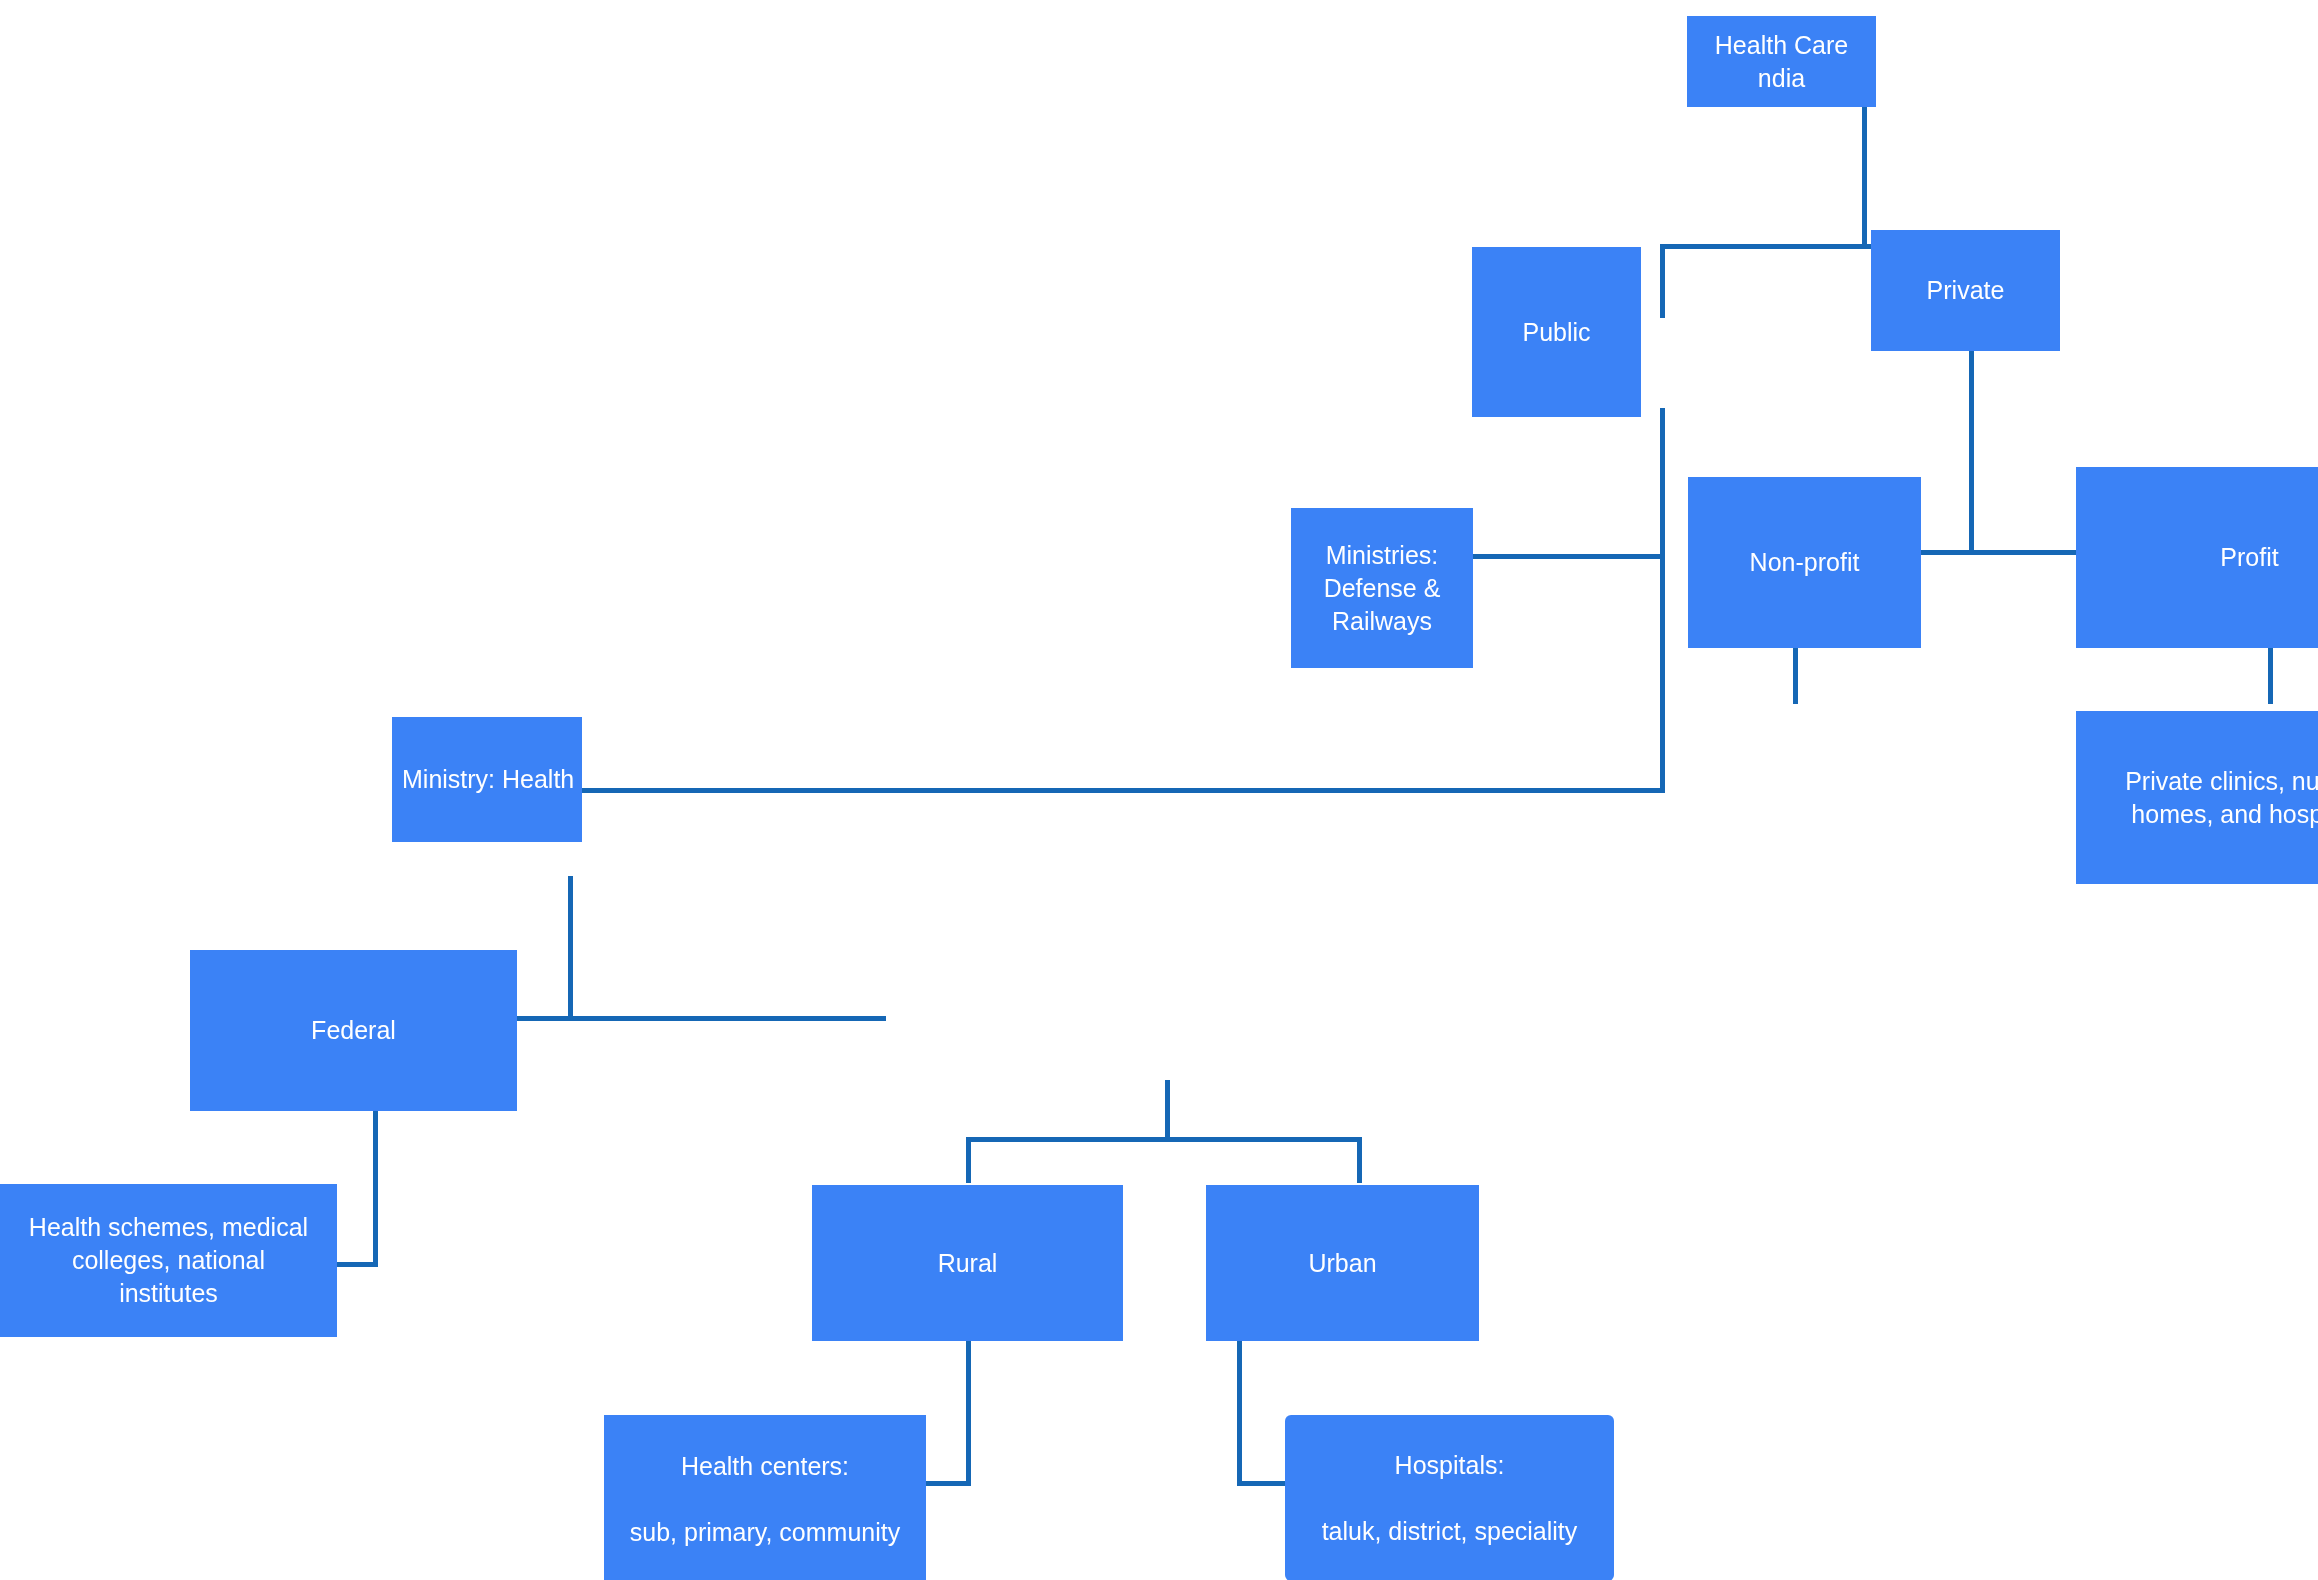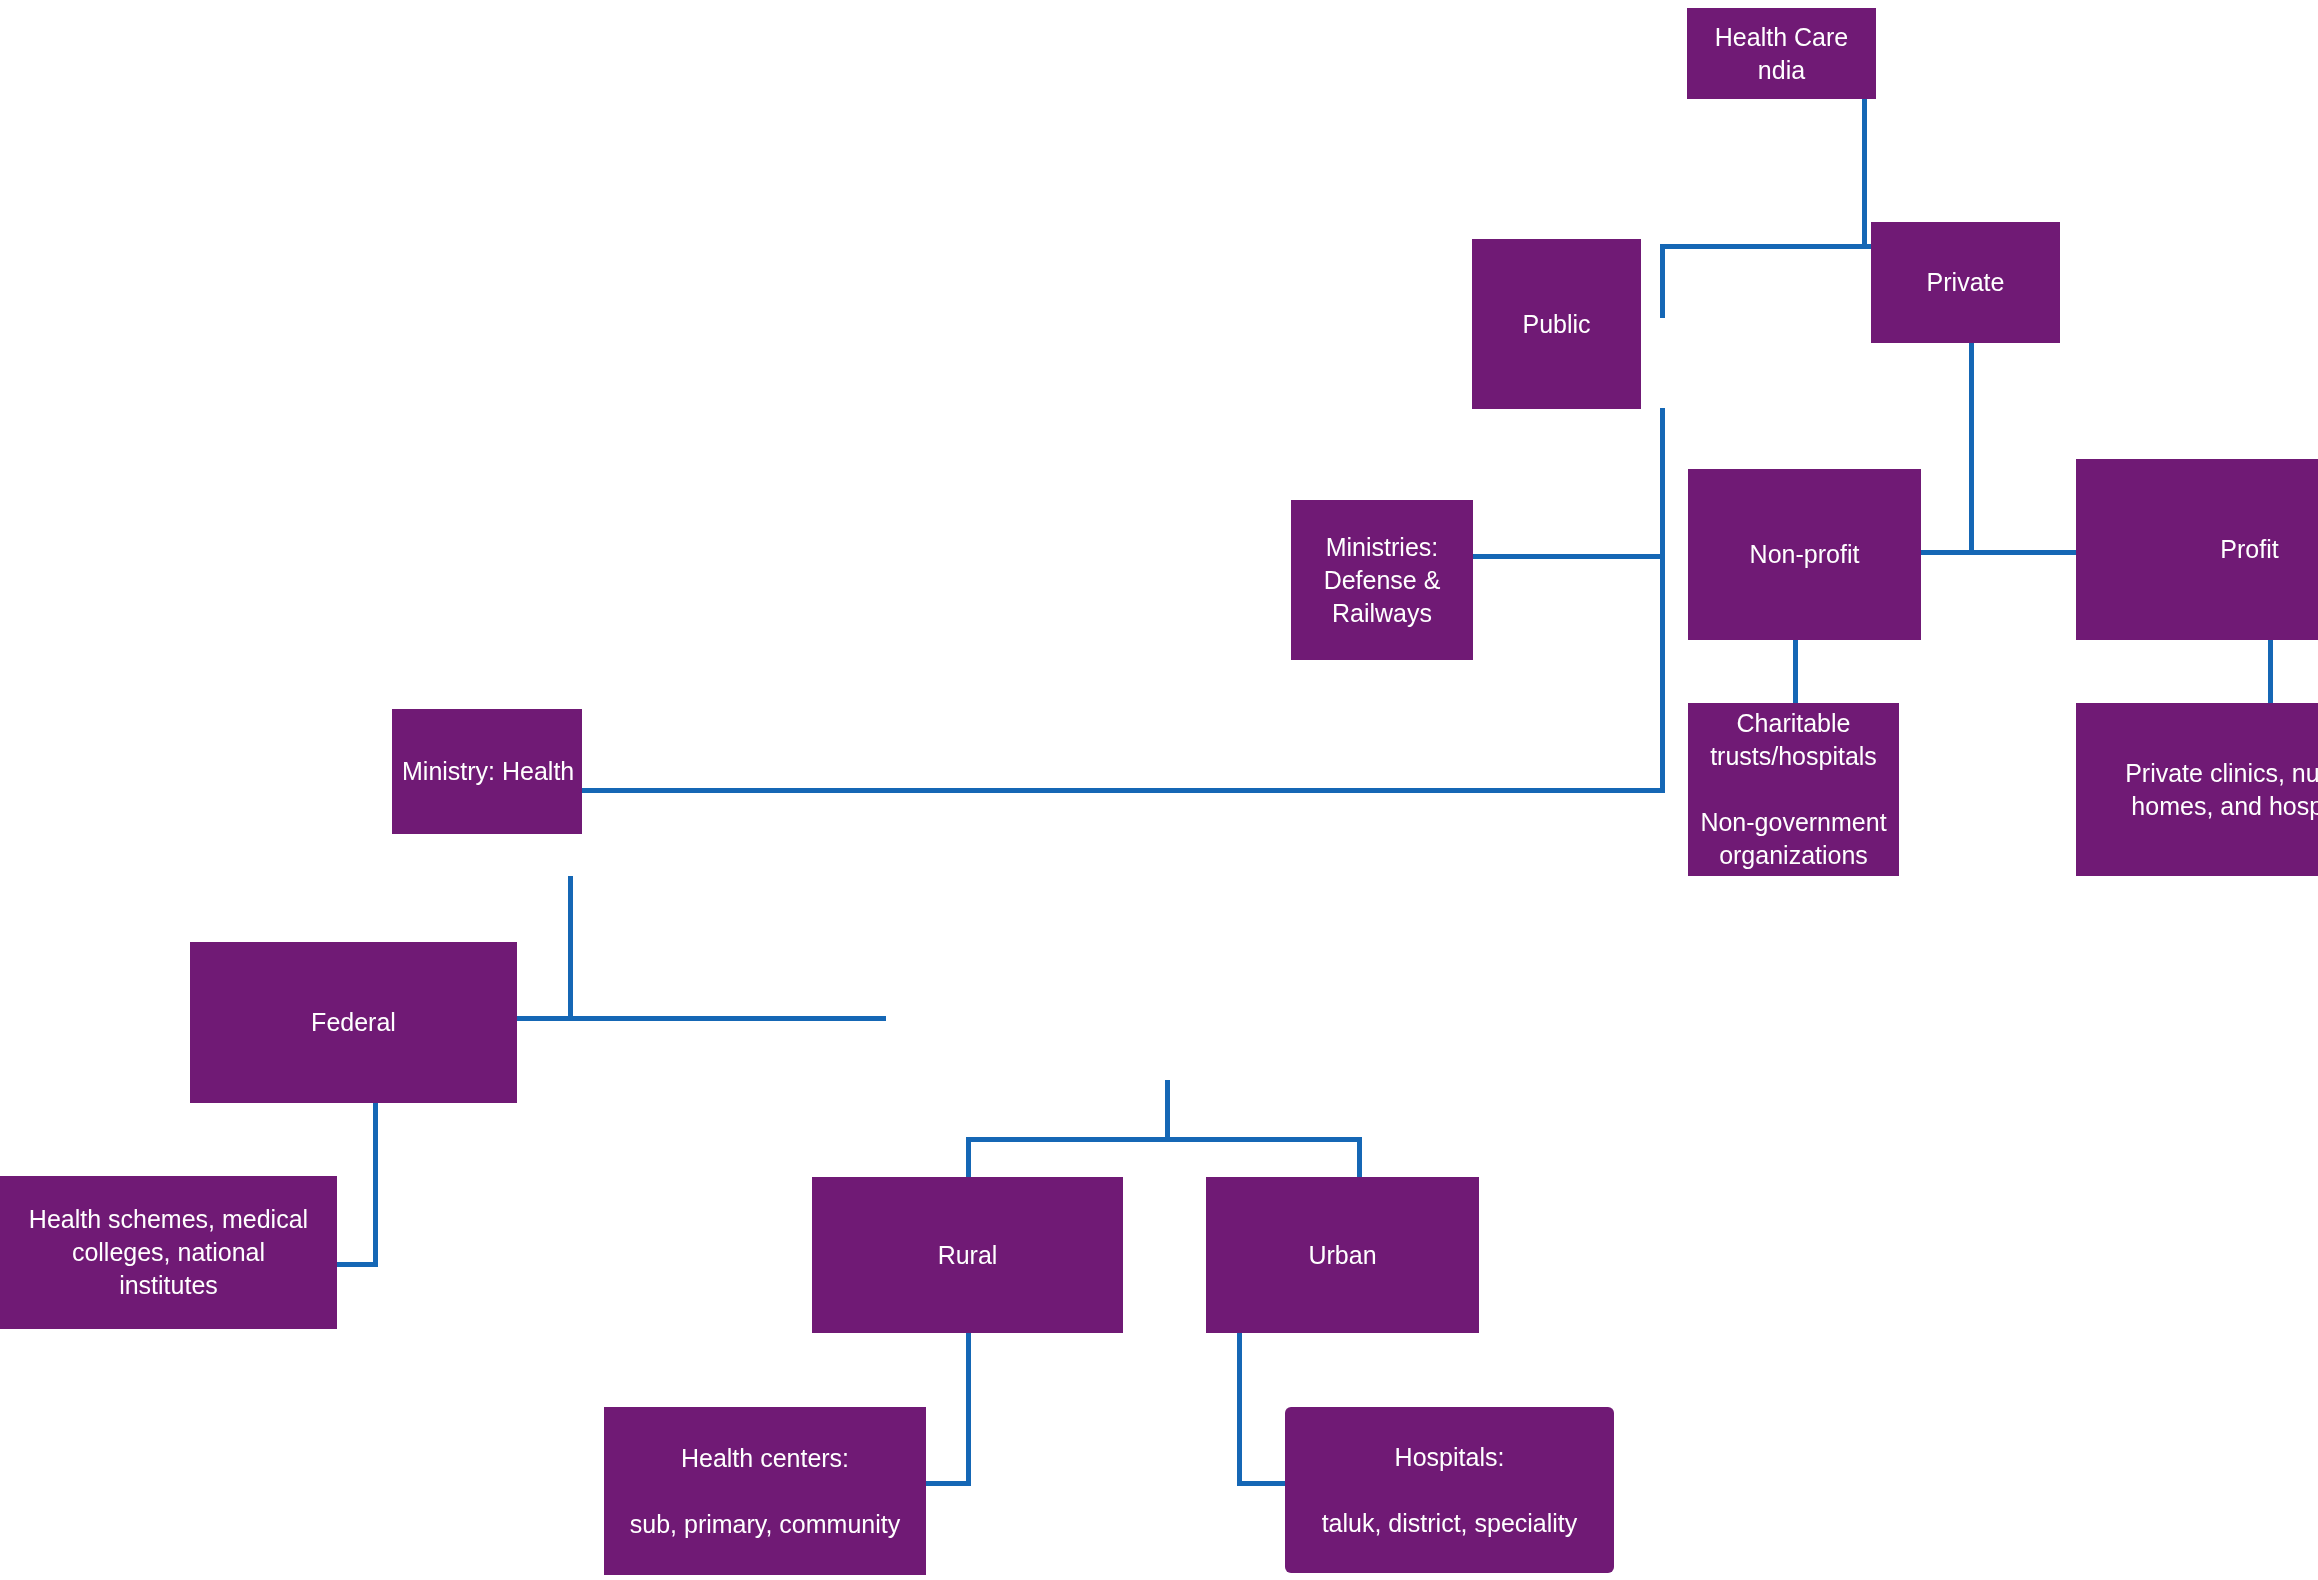--- a/index.html
+++ b/index.html
@@ -6,32 +6,33 @@
   #stage{
     position:relative;
     width:2429px;
     height:1580px;
     background:#ffffff;
     font-family:"Liberation Sans", sans-serif;
     overflow:hidden;
   }
   .node{
     position:absolute;
-    background:#701a75;
+    background:#3b82f6;
     color:#ffffff;
     display:flex;
     align-items:center;
     justify-content:center;
     text-align:center;
     box-sizing:border-box;
     font-size:25px;
     line-height:1.32;
     padding:4.6px 7.4px;
     white-space:pre-line;
     z-index:2;
+    margin-top:8px;
   }
   .node.left-align{justify-content:flex-start;text-align:left;}
   .conn{position:absolute;background:#1567B5;z-index:1;}
   .h{height:5.1px;}
   .v{width:5.1px;}
 </style>
 </head>
 <body>
 
 <div id="stage">
@@ -75,25 +76,20 @@
 
   <div class="node" style="left:1871px; top:222px; width:189px; height:121px;">Private</div>
 
   <div class="node" style="left:1291px; top:500px; width:182px; height:160px;">Ministries: Defense &amp;
 Railways</div>
 
   <div class="node" style="left:1688px; top:469px; width:233px; height:171px;">Non-profit</div>
 
   <div class="node" style="left:2076px; top:459px; width:347px; height:181px;">Profit</div>
 
-  <div class="node" style="left:1688px; top:703px; width:211px; height:173px;">Charitable
-trusts/hospitals
-
-Non-government
-organizations</div>
 
   <div class="node" style="left:2076px; top:703px; width:347px; height:173px;">Private clinics, nursing
 homes, and hospitals</div>
 
   <div class="node left-align" style="left:392px; top:709px; width:190px; height:125px; padding-left:10px;">Ministry: Health</div>
 
   <div class="node" style="left:190px; top:942px; width:327px; height:161px;">Federal</div>
 
 
   <div class="node" style="left:812px; top:1177px; width:311px; height:156px;">Rural</div>

